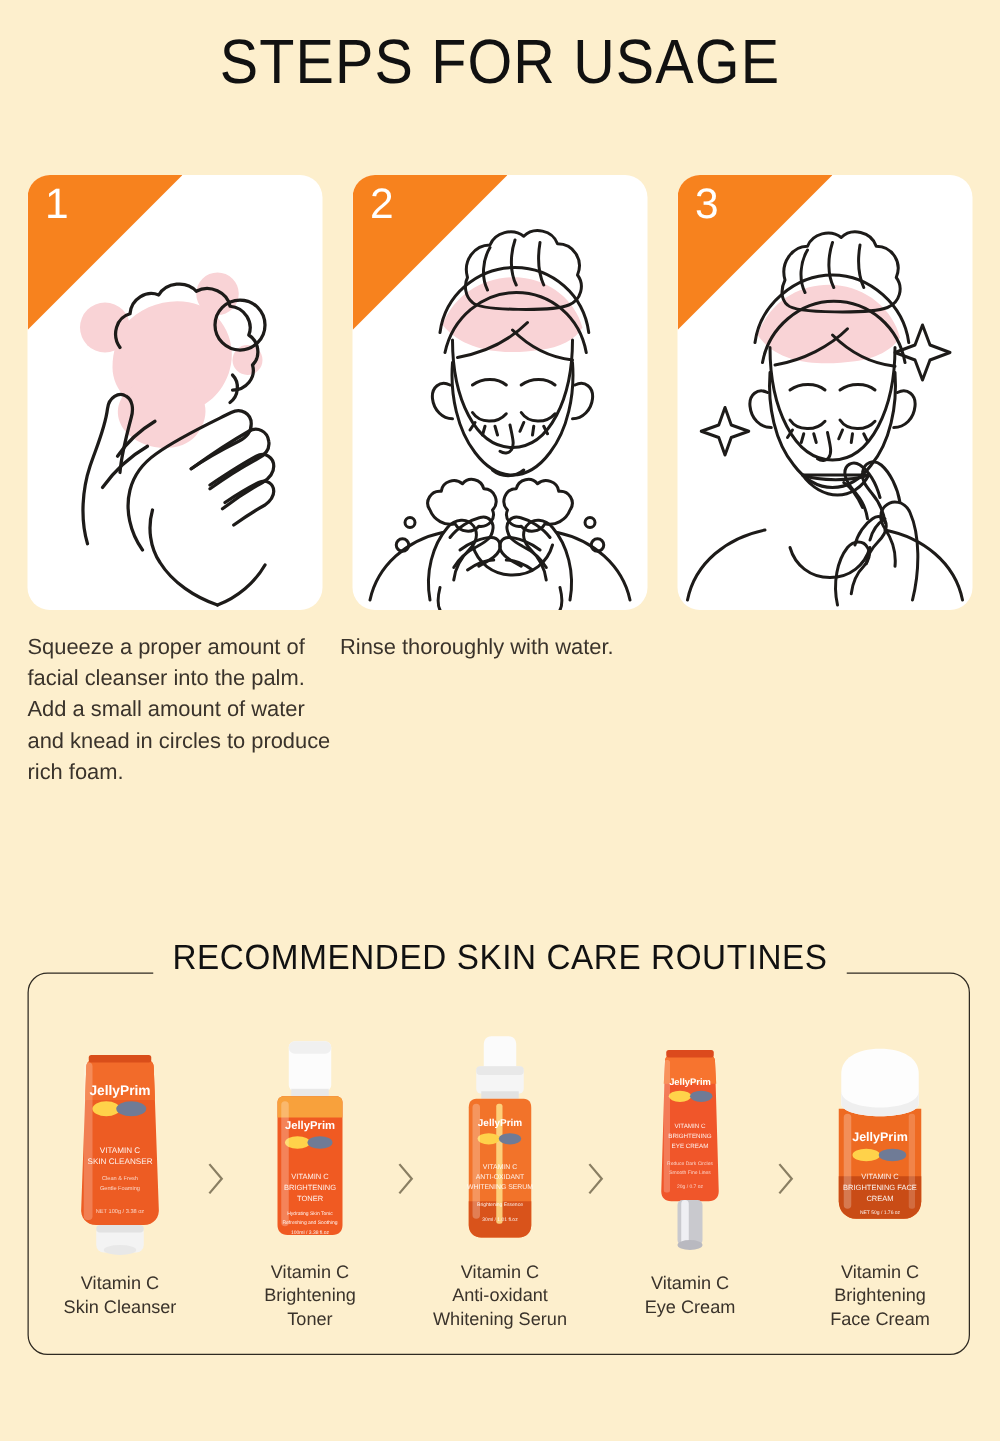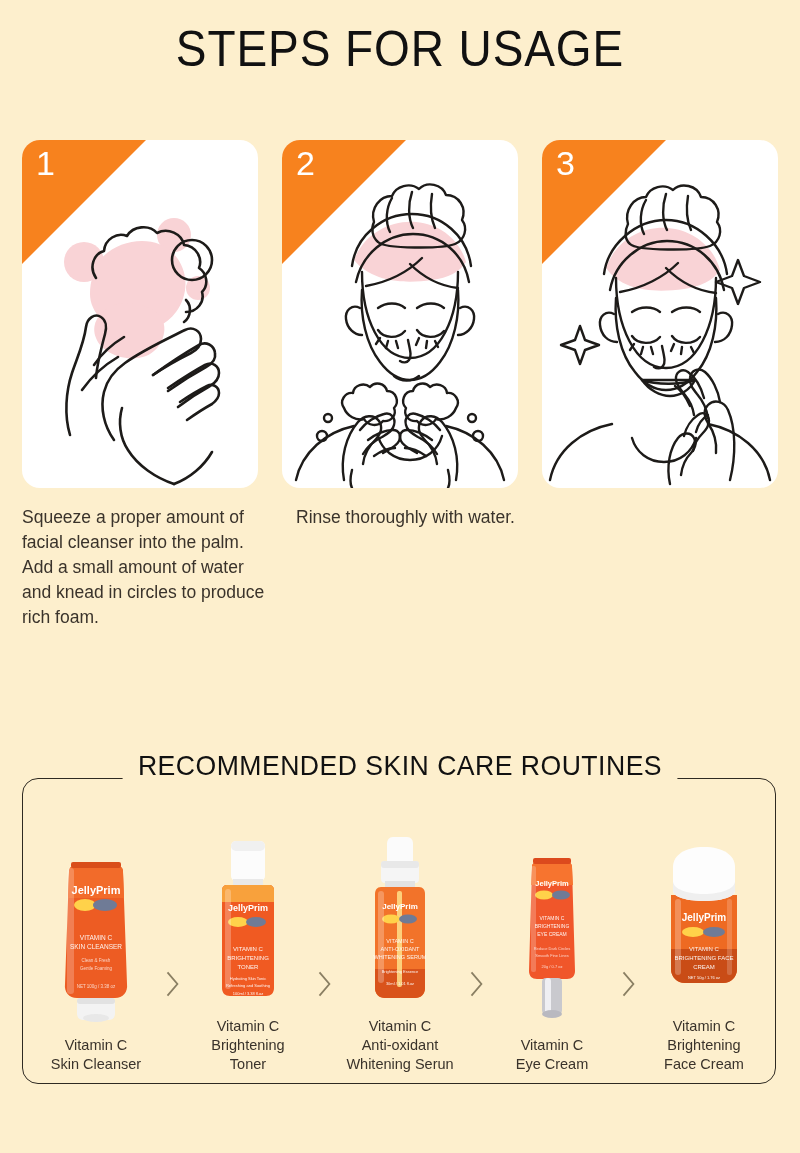--- a/index.html
+++ b/index.html
@@ -42,21 +42,21 @@
     clip-path:polygon(0 0,100% 0,0 100%);
   }
   .ribbon-num{
     position:absolute;left:14px;top:4px;
     color:#ffffff;font-size:34px;font-weight:400;
     letter-spacing:0;
   }
   .art{position:absolute;left:0;top:0;width:236px;height:348px;}
 
   
-  .captions{position:absolute;left:22px;top:505px;width:760px;display:flex;gap:24px;}
+  .captions{position:absolute;left:22px;top:505px;width:760px;display:flex;}
   .caption{
     width:250px;flex:0 0 auto;
     font-size:17.5px;line-height:25px;color:#3a332b;
   }
   .caption.c1{width:250px}
   .caption.c2{width:238px}
   .caption.c3{width:250px}
 
   
   .routines{
@@ -69,21 +69,21 @@
     font-size:28px;color:#111;letter-spacing:.5px;
     transform:scaleX(.95);
   }
   .routines-title span{
     background:#FDEFCD;padding:0 16px;
   }
 
   
   .products{
     position:absolute;left:28px;top:812px;width:744px;height:262px;
-    display:flex;align-items:flex-end;justify-content:center;
+    display:flex;align-items:center;justify-content:center;
   }
   .product{
     width:118px;flex:0 0 auto;
     display:flex;flex-direction:column;align-items:center;
   }
   .prod-img{height:180px;width:118px;position:relative;}
   .prod-label{
     margin-top:8px;text-align:center;font-size:14.5px;line-height:19px;color:#3a332b;
     white-space:pre-line;
   }

